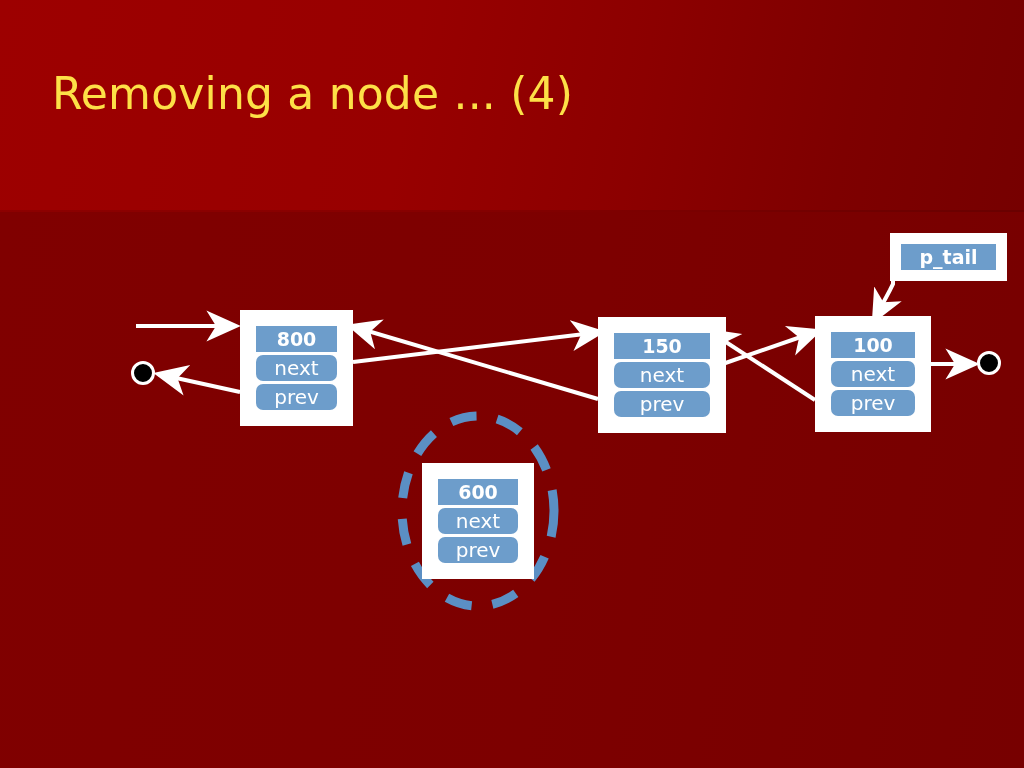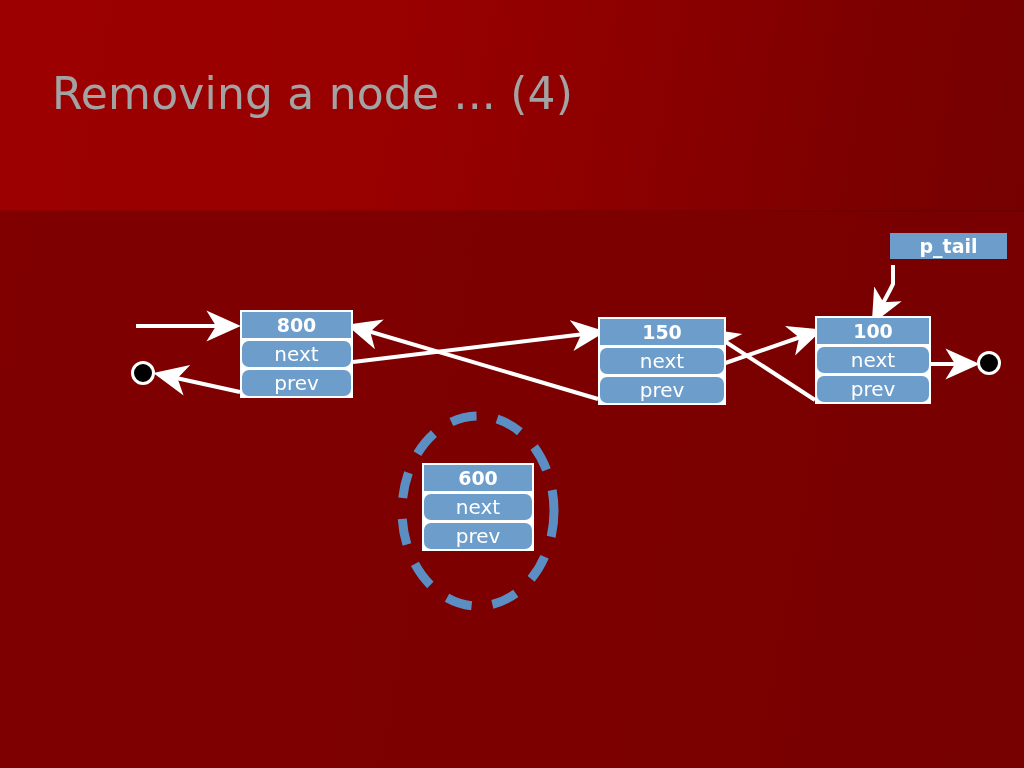--- a/index.html
+++ b/index.html
@@ -35,41 +35,41 @@
     background: rgba(0,0,0,0.10);
   }
 
   
   .title {
     position: absolute;
     left: 52px;
     top: 68px;
     font-size: 44px;
     font-weight: 400;
-    color: #a3a3a3;
+    color: #fde047;
     letter-spacing: 0.2px;
     white-space: nowrap;
   }
 
   
   svg.layer {
     position: absolute;
     left: 0; top: 0;
     width: 1024px; height: 768px;
     overflow: visible;
   }
   svg.layer.under { z-index: 1; }
   svg.layer.over  { z-index: 3; }
 
   
   .node {
     position: absolute;
     z-index: 2;
     background: #ffffff;
-    padding: 2px;
+    padding: 16px;
     box-sizing: border-box;
     display: flex;
     flex-direction: column;
     gap: 3px;
   }
   .cell {
     background: #6d9dcb;
     color: #ffffff;
     text-align: center;
     line-height: 26px;
@@ -77,21 +77,21 @@
     font-size: 20px;
     white-space: nowrap;
   }
   .cell.addr { font-weight: 700; font-size: 19px; }
   .cell.field { font-weight: 400; border-radius: 7px; }
 
   .ptr-box {
     position: absolute;
     z-index: 4;
     background: #ffffff;
-    padding: 0;
+    padding: 11px;
     box-sizing: border-box;
   }
   .ptr-box .cell {
     font-weight: 700;
     font-size: 19px;
   }
 
   
   #node-800 { left: 240px; top: 310px; width: 113px; }
   #node-150 { left: 598px; top: 317px; width: 128px; }

